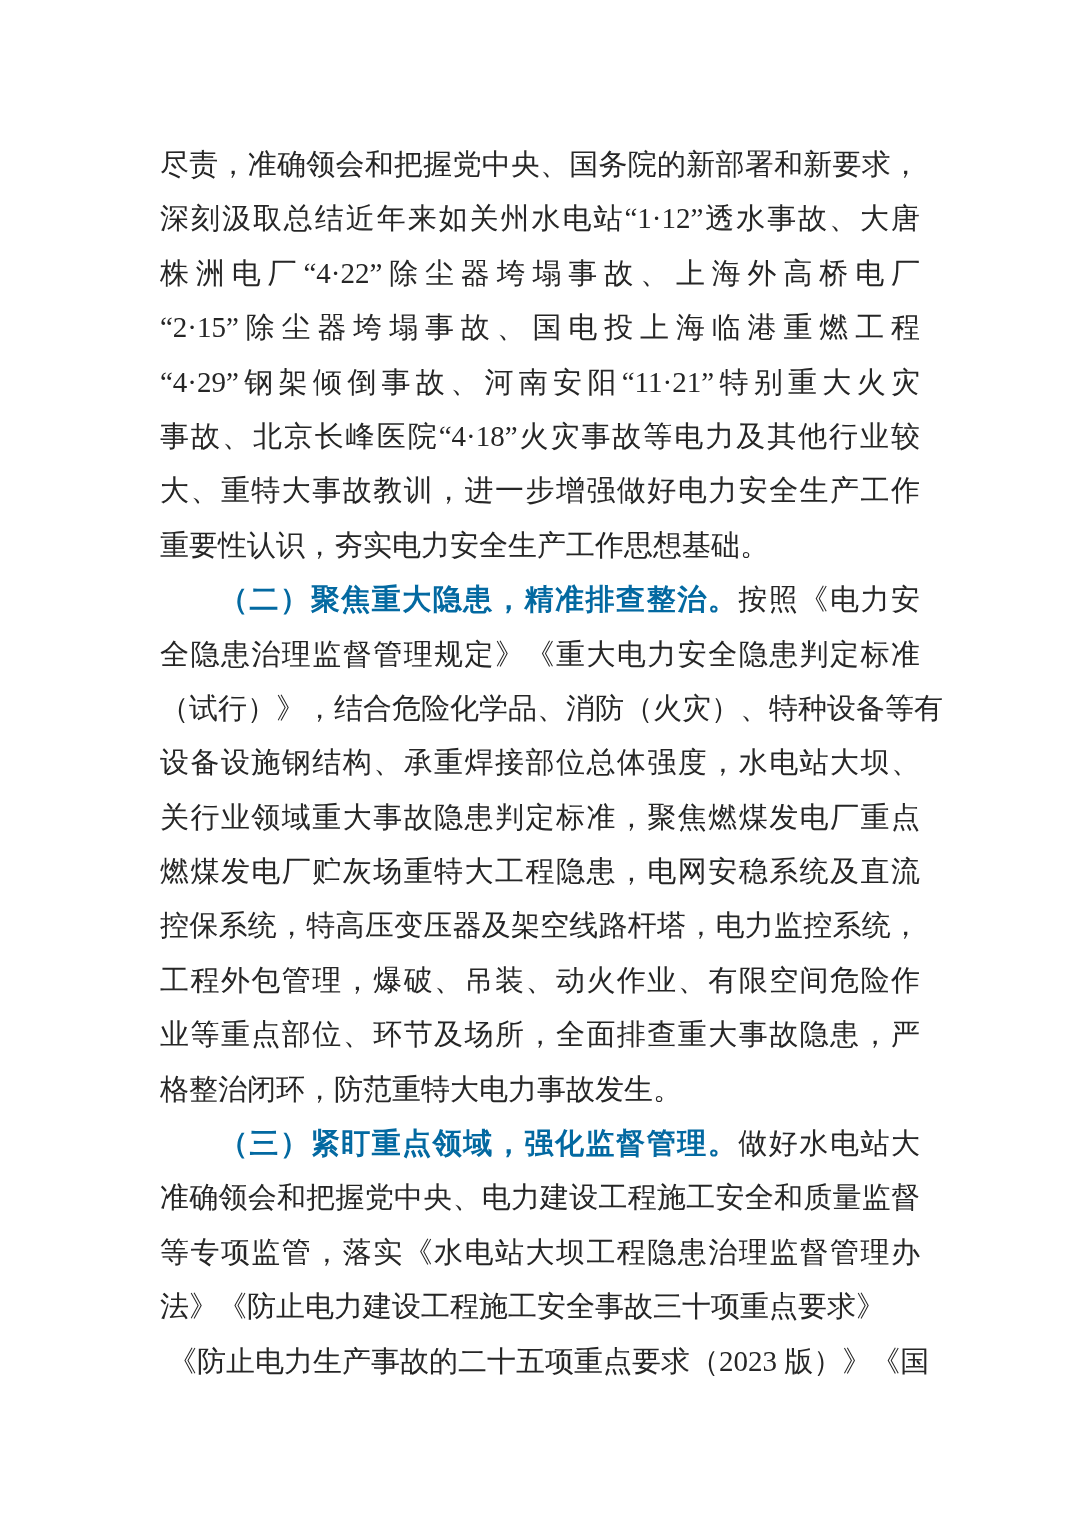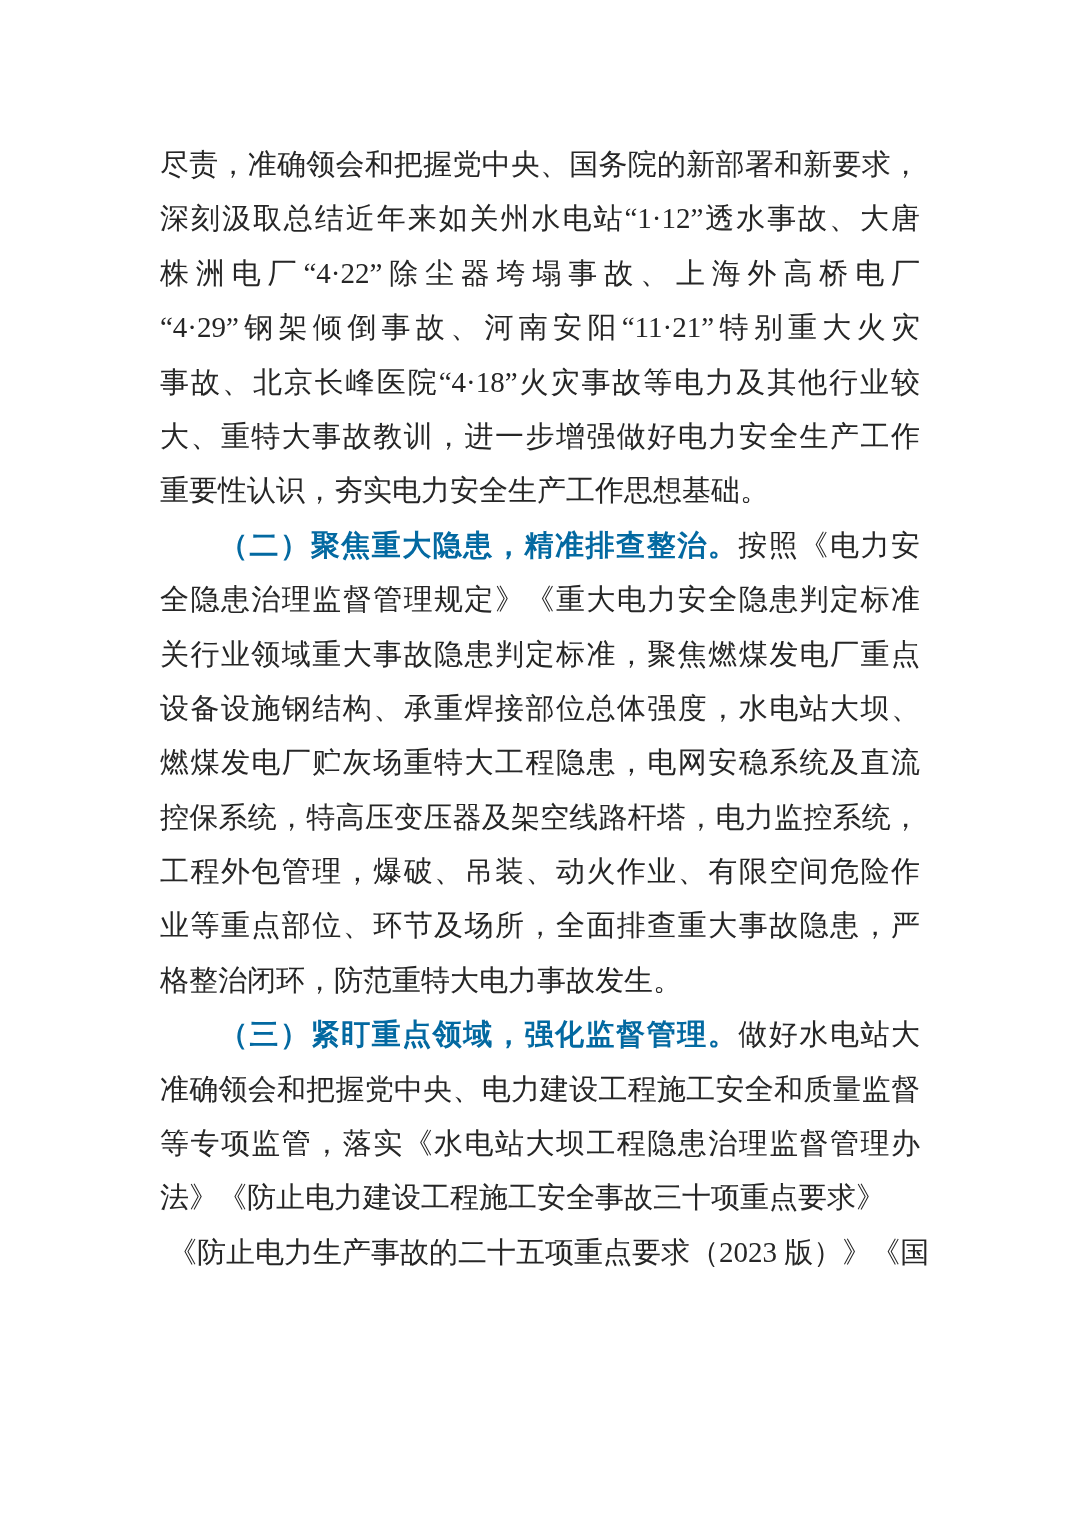--- a/index.html
+++ b/index.html
@@ -53,28 +53,30 @@
     color: #0369a1;
   }
 </style>
 </head>
 <body>
 
 <div class="page">
   <div class="line">尽责，准确领会和把握党中央、国务院的新部署和新要求，</div>
   <div class="line">深刻汲取总结近年来如关州水电站“1·12”透水事故、大唐</div>
   <div class="line">株洲电厂“4·22”除尘器垮塌事故、上海外高桥电厂</div>
+  <div class="line">“2·15”除尘器垮塌事故、国电投上海临港重燃工程</div>
   <div class="line">“4·29”钢架倾倒事故、河南安阳“11·21”特别重大火灾</div>
   <div class="line">事故、北京长峰医院“4·18”火灾事故等电力及其他行业较</div>
   <div class="line">大、重特大事故教训，进一步增强做好电力安全生产工作</div>
   <div class="line end">重要性认识，夯实电力安全生产工作思想基础。</div>
   <div class="line indent"><span class="b">（二）聚焦重大隐患，精准排查整治。</span><span>按照《电力安</span></div>
   <div class="line">全隐患治理监督管理规定》《重大电力安全隐患判定标准</div>
+  <div class="line">（试行）》，结合危险化学品、消防（火灾）、特种设备等有</div>
+  <div class="line">设备设施钢结构、承重焊接部位总体强度，水电站大坝、</div>
   <div class="line">关行业领域重大事故隐患判定标准，聚焦燃煤发电厂重点</div>
-  <div class="line">设备设施钢结构、承重焊接部位总体强度，水电站大坝、</div>
   <div class="line">燃煤发电厂贮灰场重特大工程隐患，电网安稳系统及直流</div>
   <div class="line">控保系统，特高压变压器及架空线路杆塔，电力监控系统，</div>
   <div class="line">工程外包管理，爆破、吊装、动火作业、有限空间危险作</div>
   <div class="line">业等重点部位、环节及场所，全面排查重大事故隐患，严</div>
   <div class="line end">格整治闭环，防范重特大电力事故发生。</div>
   <div class="line indent"><span class="b">（三）紧盯重点领域，强化监督管理。</span><span>做好水电站大</span></div>
   <div class="line">准确领会和把握党中央、电力建设工程施工安全和质量监督</div>
   <div class="line">等专项监管，落实《水电站大坝工程隐患治理监督管理办</div>
   <div class="line end">法》《防止电力建设工程施工安全事故三十项重点要求》</div>
   <div class="line hang">《防止电力生产事故的二十五项重点要求（2023 版）》《国</div>

